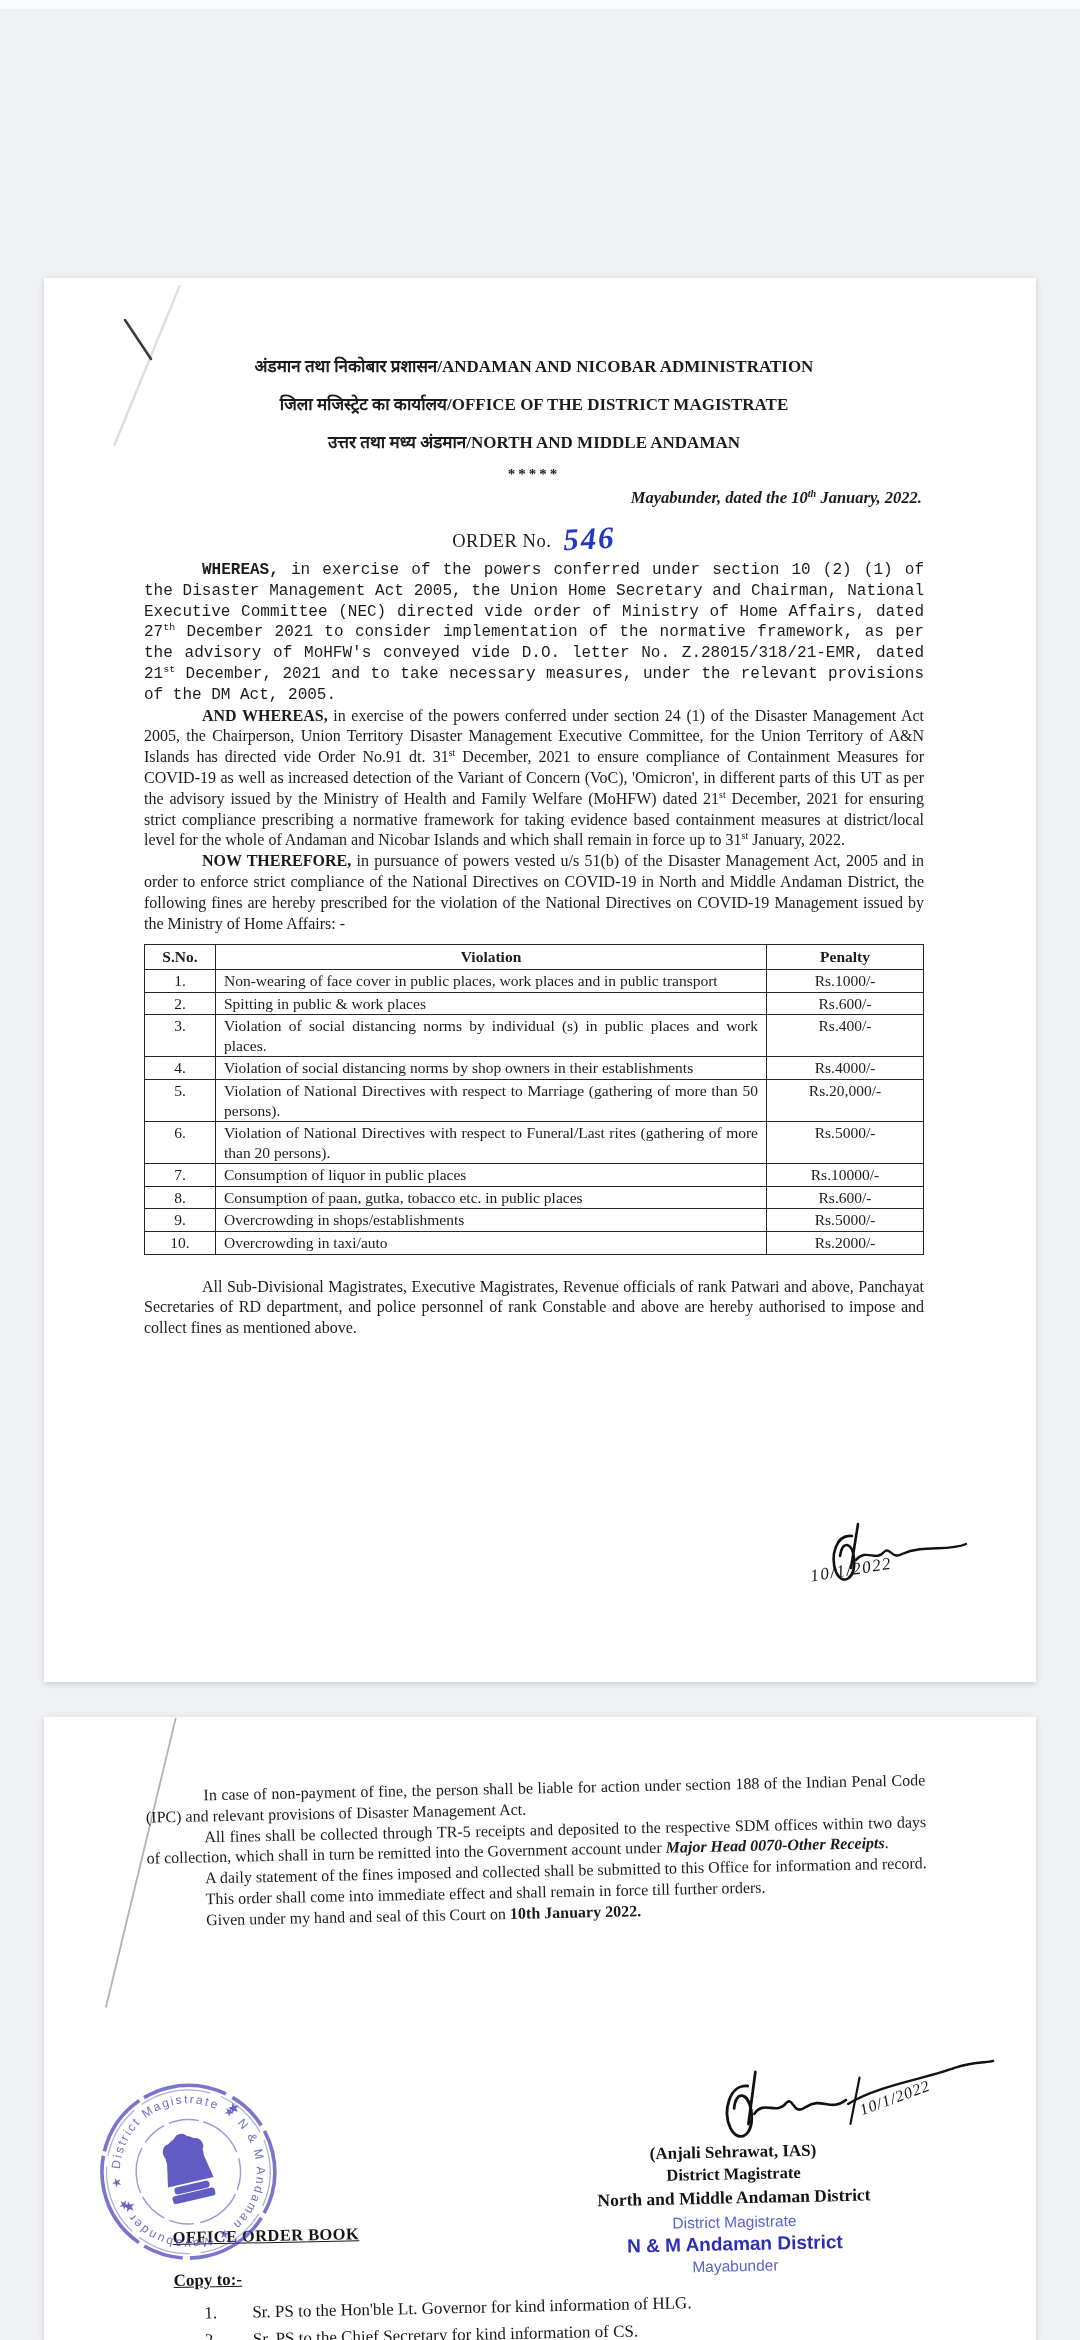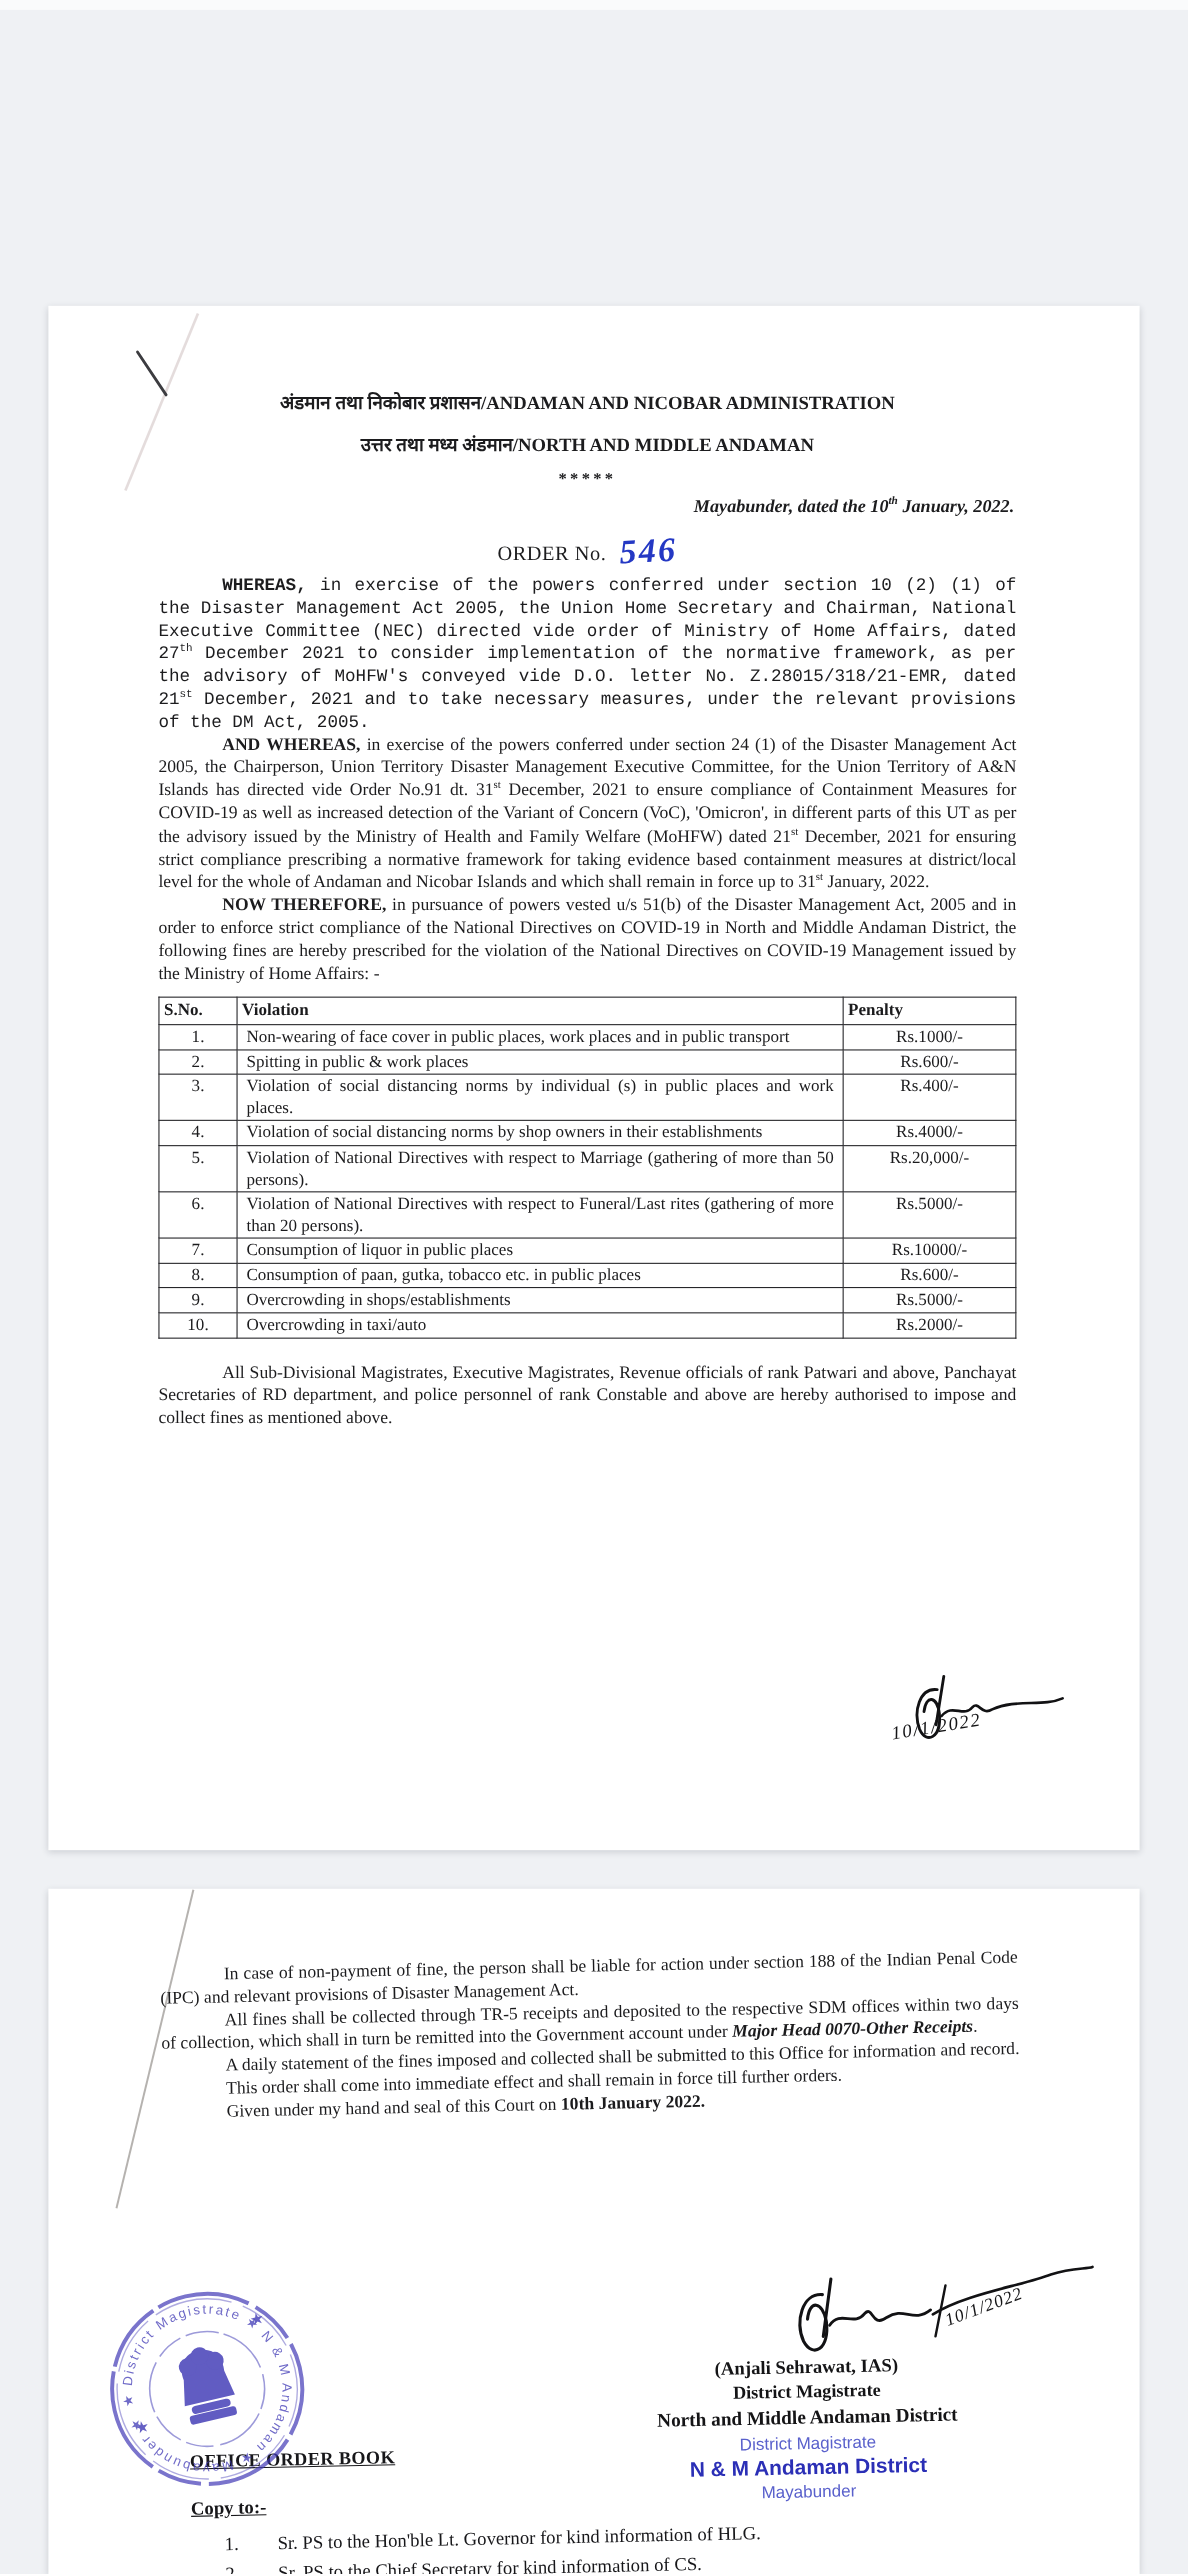--- a/index.html
+++ b/index.html
@@ -27,21 +27,21 @@
   .order-number {
     display:inline-block; color:#2438c4; font-size:31px; font-weight:700; font-style:italic;
     transform:rotate(-3deg) translateY(2px); margin-left:8px; letter-spacing:2px;
   }
   p.doc { text-align:justify; text-indent:58px; margin:0; }
   .mt1 { margin-top:4px;font-family:Liberation Mono, monospace; } .mt2 { margin-top:22px; }
   .b { font-weight:700; } .i { font-style:italic; }
   .sup { vertical-align:super; font-size:.62em; line-height:0; }
   table.fines { border-collapse:collapse; width:100%; margin-top:10px; font-size:15.5px; line-height:19.6px; color:#1b1b1d; }
   table.fines th, table.fines td { border:1.6px solid #26262a; padding:1px 8px; }
-  table.fines th { font-weight:700; text-align:left; padding:2px 4px; }
+  table.fines th { font-weight:700; text-align:center; padding:2px 4px; }
   th.h-sno { width:62px; } th.h-pen { width:148px; }
   td.sno { text-align:center; vertical-align:top; padding-right:12px; }
   td.violation { text-align:justify; }
   td.penalty { text-align:center; vertical-align:top; }
   p.closing { text-align:justify; text-indent:58px; margin:22px 0 0 0; }
   .pageind { margin-top:38px; font-size:15.5px; padding-left:218px; height:22px; }
   .sig1 { position:absolute; top:1238px; left:752px; }
   .sigdate1 {
     position:absolute; top:1282px; left:766px; font-size:17px; font-style:italic; color:#141416;
     transform:rotate(-9deg); letter-spacing:1.5px; white-space:nowrap;
@@ -81,20 +81,21 @@
 
 <div class="page" id="page1">
   <svg class="marks" width="992" height="500">
     <line x1="136" y1="7" x2="70" y2="168" stroke="rgba(165,140,140,0.30)" stroke-width="2.4"></line>
     <line x1="81" y1="42" x2="107" y2="81" stroke="#3c3c40" stroke-width="2.6" stroke-linecap="round"></line>
   </svg>
 
   <div class="content1">
     <div class="pad-top"></div>
     <div class="hline">अंडमान तथा निकोबार प्रशासन/ANDAMAN AND NICOBAR ADMINISTRATION</div>
+    <div class="hline">जिला मजिस्ट्रेट का कार्यालय/OFFICE OF THE DISTRICT MAGISTRATE</div>
     <div class="hline">उत्तर तथा मध्य अंडमान/NORTH AND MIDDLE ANDAMAN</div>
     <div class="stars">*****</div>
     <div class="dateline"><span>Mayabunder, dated the 10</span><span class="sup">th</span><span> January, 2022.</span></div>
     <div class="orderline">
       <span class="order-label">ORDER No.</span>
       <span class="order-number">546</span>
     </div>
 
     <p class="doc mt1"><span class="b">WHEREAS,</span><span> in exercise of the powers conferred under section 10 (2) (1) of the Disaster Management Act 2005, the Union Home Secretary and Chairman, National Executive Committee (NEC) directed vide order of Ministry of Home Affairs, dated 27</span><span class="sup">th</span><span> December 2021 to consider implementation of the normative framework, as per the advisory of MoHFW's conveyed vide D.O. letter No. Z.28015/318/21-EMR, dated 21</span><span class="sup">st</span><span> December, 2021 and to take necessary measures, under the relevant provisions of the DM Act, 2005.</span></p>
     <p class="doc mt2"><span class="b">AND WHEREAS,</span><span> in exercise of the powers conferred under section 24 (1) of the Disaster Management Act 2005, the Chairperson, Union Territory Disaster Management Executive Committee, for the Union Territory of A&amp;N Islands has directed vide Order No.91 dt. 31</span><span class="sup">st</span><span> December, 2021 to ensure compliance of Containment Measures for COVID-19 as well as increased detection of the Variant of Concern (VoC), 'Omicron', in different parts of this UT as per the advisory issued by the Ministry of Health and Family Welfare (MoHFW) dated 21</span><span class="sup">st</span><span> December, 2021 for ensuring strict compliance prescribing a normative framework for taking evidence based containment measures at district/local level for the whole of Andaman and Nicobar Islands and which shall remain in force up to 31</span><span class="sup">st</span><span> January, 2022.</span></p>

